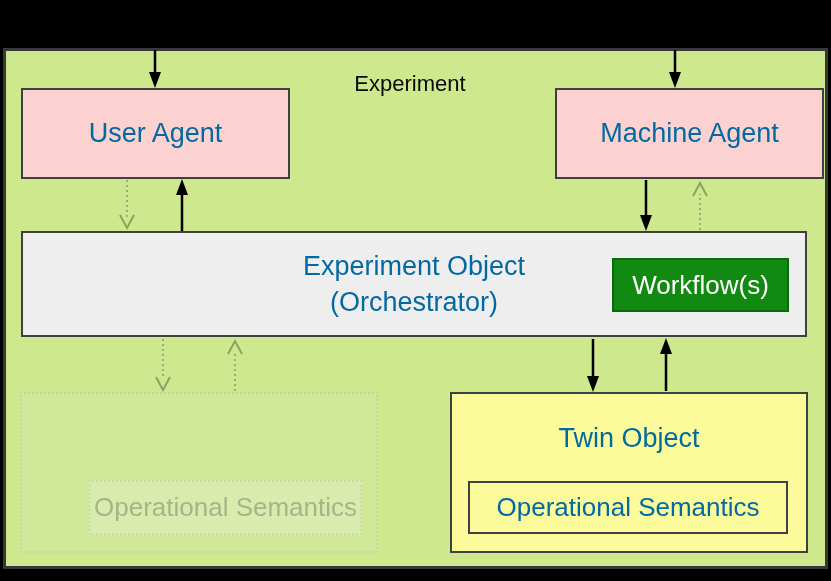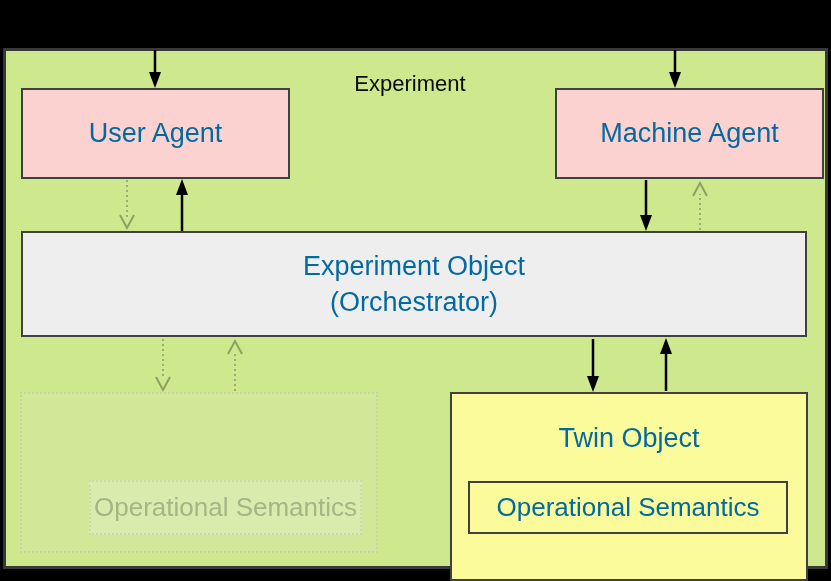--- a/index.html
+++ b/index.html
@@ -32,21 +32,21 @@
     left:21px;top:231px;width:786px;height:106px;
     background:#eeeeee;border:2px solid #404040;
     flex-direction:column;font-size:27px;line-height:36px;
   }
   #workflow{
     left:612px;top:258px;width:177px;height:54px;
     background:#128a12;border:2px solid #0b6b0b;
     color:#ffffff;font-size:26px;
   }
   #twin-object{
-    left:450px;top:392px;width:358px;height:189px;
+    left:450px;top:392px;width:358px;height:161px;
     background:#fbfb9b;border:2px solid #404040;
   }
   #twin-object .node-label{
     position:absolute;left:0;top:0;width:100%;height:89px;
     display:flex;align-items:center;justify-content:center;font-size:27px;
   }
   #twin-os{
     position:absolute;left:16px;top:87px;width:320px;height:53px;
     background:#fbfb9b;border:2px solid #404040;box-sizing:border-box;
     display:flex;align-items:center;justify-content:center;font-size:26px;
@@ -86,20 +86,23 @@
 
   <div class="node" id="machine-agent">
     <span>Machine Agent</span>
   </div>
 
   <div class="node" id="experiment-manager">
     <span>Experiment Object</span>
     <span>(Orchestrator)</span>
   </div>
 
+  <div class="node" id="workflow">
+    <span>Workflow(s)</span>
+  </div>
 
   <div class="node" id="twin-object">
     <div class="node-label">Twin Object</div>
     <div id="twin-os">
       <span>Operational Semantics</span>
     </div>
   </div>
 
   <div class="node" id="actual-object">
     <div id="actual-os">

